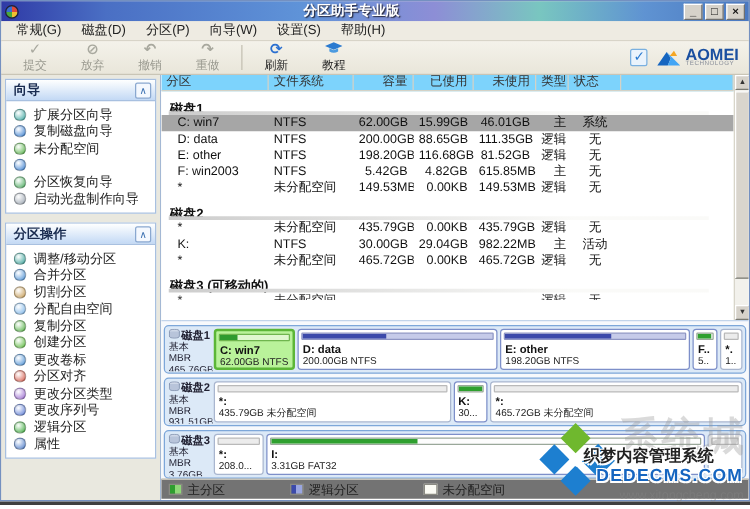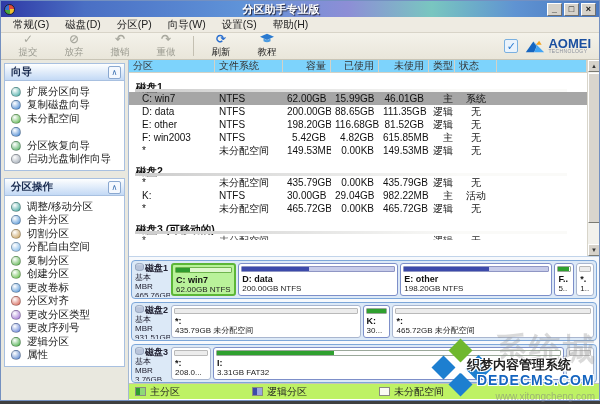--- a/index.html
+++ b/index.html
@@ -86,21 +86,21 @@
   .pblock.logical .usage-fill { background:#3c4aaa; }
   .pblock.primary .usage { background:#fdfdfd; border-color:#9aa89a; }
   .pblock.primary .usage-fill { background:#2fa02f; }
   .pblock.selected .usage { background:#dff7cf; border-color:#6fb54e; }
   .pblock.selected .usage-fill { background:#2e9b2e; }
   .ptxt { padding:2px 3px 0 3px; overflow:hidden; }
   .pname { font-size:9px; font-weight:bold; color:#111; line-height:10px; white-space:nowrap; overflow:hidden; }
   .pdetail { font-size:8px; color:#222; line-height:9px; white-space:nowrap; overflow:hidden; }
 
   
-  .legendbar { flex:0 0 16px; background:#bef264; border-top:1px solid #c6c3b8; display:flex; align-items:center; gap:72px; padding-left:6px; }
+  .legendbar { flex:0 0 16px; background:#737373; border-top:1px solid #c6c3b8; display:flex; align-items:center; gap:52px; padding-left:6px; }
   .legend-item { display:flex; align-items:center; gap:4px; font-size:10px; color:#222; }
   .legend-swatch { width:11px; height:9px; border:1px solid #8a8a82; }
   .legend-swatch.primary { background:linear-gradient(90deg,#2f9e2f 0 45%,#8fd878 45% 100%); }
   .legend-swatch.logical { background:linear-gradient(90deg,#3c4aaa 0 45%,#9aa6e0 45% 100%); }
   .legend-swatch.unallocated { background:#fbfbf4; }
 
   
   .watermark { position:absolute; right:0; bottom:0; width:168px; height:66px; pointer-events:none; }
   .wm-ghost { position:absolute; right:2px; top:-6px; font-size:32px; font-weight:bold; color:rgba(150,150,150,.35); letter-spacing:2px; }
   .wm-url { position:absolute; right:4px; bottom:-2px; font-size:10px; color:rgba(130,130,130,.55); }

